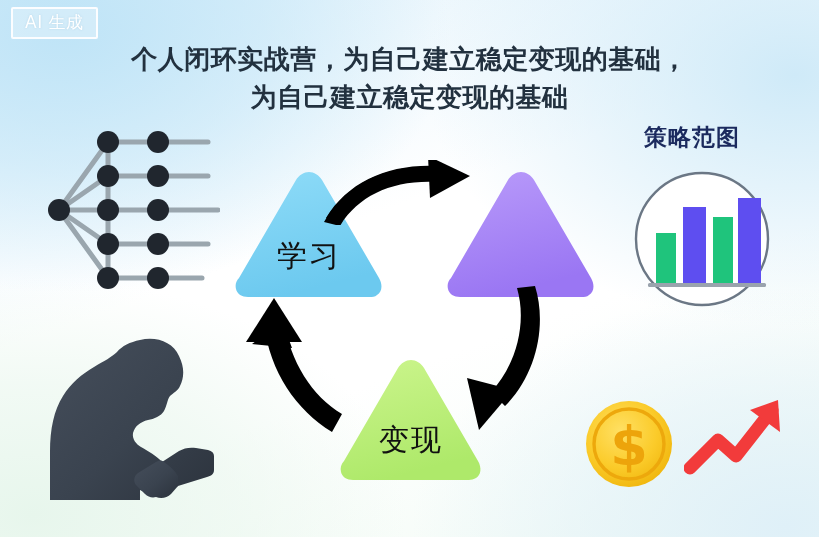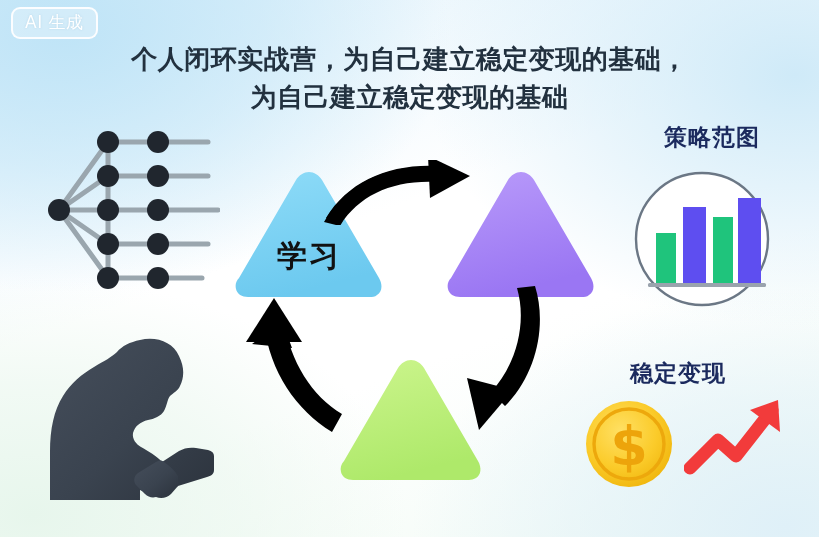--- a/index.html
+++ b/index.html
@@ -23,21 +23,21 @@
       linear-gradient(160deg, #dff1fb 0%, #ffffff 42%, #ffffff 62%, #f1fbf4 100%);
   }
 
   
   .ai-badge {
     position: absolute;
     left: 11px;
     top: 7px;
     padding: 5px 12px 6px 12px;
     border: 2px solid rgba(255,255,255,0.92);
-    border-radius: 9px;
+    border-radius: 2px;
     background: rgba(226,243,252,0.55);
     color: #ffffff;
     font-size: 17px;
     line-height: 1;
     letter-spacing: 0.5px;
     text-shadow: 0 0 2px rgba(120,170,200,0.35);
   }
 
   
   .title {
@@ -56,33 +56,33 @@
 
   
   .side-label {
     position: absolute;
     color: #1b2a5e;
     font-size: 23px;
     font-weight: bold;
     letter-spacing: 1px;
     white-space: nowrap;
   }
-  #label-strategy { left: 644px; top: 122px; margin-left: 20px; }
+  #label-strategy { left: 644px; top: 122px; }
   #label-income   { left: 630px; top: 358px; }
 
   
   .tri-wrap { position: absolute; }
   .tri-wrap svg { display: block; }
   .tri-text {
     position: absolute;
     width: 100%;
     text-align: center;
     color: #111111;
     font-size: 30px;
-    font-weight: bold;
+    font-weight: normal;
     letter-spacing: 2px;
     pointer-events: none;
   }
 
   #tri-learn    { left: 230px; top: 166px; width: 158px; height: 135px; }
   #tri-learn .tri-text    { top: 70px; }
   #tri-practice { left: 442px; top: 166px; width: 158px; height: 135px; }
   #tri-practice .tri-text { top: 70px; }
   #tri-money    { left: 336px; top: 355px; width: 150px; height: 128px; }
   #tri-money .tri-text    { top: 65px; }
@@ -115,21 +115,20 @@
     <span>AI 生成</span>
   </div>
 
   <div class="title">
     <span class="line">个人闭环实战营，为自己建立稳定变现的基础，</span>
     <span class="line">为自己建立稳定变现的基础</span>
   </div>
 
   <div class="side-label" id="label-strategy">策略范图</div>
 
-  <div class="side-label" id="label-income">稳定变现</div>
 
   <div id="network">
     <svg width="180" height="170" viewBox="0 0 180 170">
       <g stroke="#9aa6ae" stroke-width="5" stroke-linecap="round">
 
         <line x1="19" y1="85" x2="68" y2="17"></line>
         <line x1="19" y1="85" x2="68" y2="51"></line>
         <line x1="19" y1="85" x2="68" y2="85"></line>
         <line x1="19" y1="85" x2="68" y2="119"></line>
         <line x1="19" y1="85" x2="68" y2="153"></line>
@@ -265,20 +264,21 @@
         C80,5 85,8 88,13
         L142,106
         C146,113 145,120 140,123
         C138,124 135,125 133,125
         L17,125
         C11,125 6,122 5,117
         C4,113 5,109 8,106
         L62,13
         C65,8 70,5 75,5 Z"></path>
     </svg>
+    <div class="tri-text">变现</div>
   </div>
 
   <div class="arrow" id="arrow-top">
     <svg width="180" height="65" viewBox="0 0 180 65">
       <path fill="#000000" d="
         M8,58
         C30,22 70,4 118,6
         L118,-2
         L116,8
         L124,2

